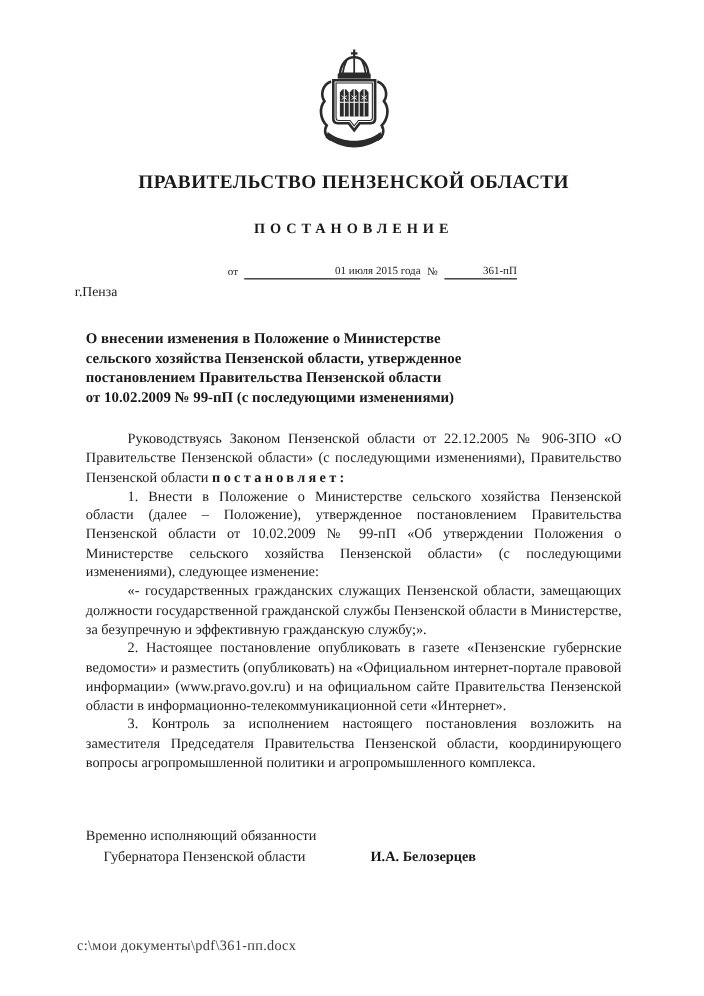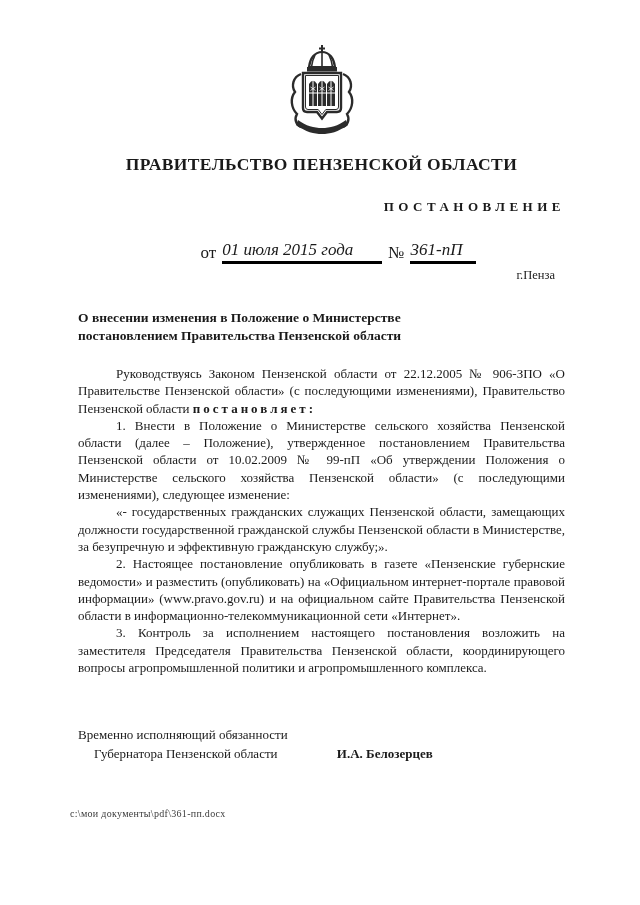--- a/index.html
+++ b/index.html
@@ -16,46 +16,45 @@
   .emblem{display:block;width:76px;margin:0 auto;}
   .org-name{
     margin:14px 0 0 0;
     text-align:center;
     font-size:17.5px;
     font-weight:bold;
     letter-spacing:0.4px;
   }
   .doc-type{
     margin-top:24px;
-    text-align:right;
+    text-align:center;
     font-size:13px;
     font-weight:bold;
     letter-spacing:4.5px;
   }
   .date-row{
     margin-top:25px;
     display:flex;
     justify-content:center;
     align-items:flex-end;
-    font-size:17px;
+    font-size:10px;
     transform:translateX(14px);
   }
   .date-row .lbl{padding:0 6px 1px 6px;}
   .fill{
     display:inline-block;
-    text-align:left;
-    border-bottom:3px solid #000000;
+    text-align:right;
+    border-bottom:1px solid #000000;
     padding-bottom:1px;
-    font-style:italic;
   }
   .date-fill{width:160px;}
   .num-fill{width:66px;}
   .place{
     margin-top:4px;
-    text-align:right;
+    text-align:left;
     font-size:12.5px;
     transform:translateX(-10px);
   }
   .doc-title{
     margin-top:26px;
     font-size:13.5px;
     font-weight:bold;
     line-height:17.5px;
   }
   .body-text{
@@ -76,22 +75,22 @@
     margin-top:50px;
     font-size:13px;
     line-height:18px;
   }
   .sig-line2{margin-top:1px;}
   .sig-line2 .indent{margin-left:16px;}
   .sig-name{margin-left:56px;font-weight:bold;}
   .footer-path{
     position:absolute;
     left:70px;
-    top:808px;
-    font-size:10px;
+    top:852px;
+    font-size:13px;
     color:#3a3a3a;
     letter-spacing:0.3px;
   }
 </style>
 </head>
 <body>
 
 <div class="page">
 
   <div class="emblem">
@@ -128,21 +127,23 @@
     <span class="lbl">от</span>
     <span class="fill date-fill">01 июля 2015 года</span>
     <span class="lbl">№</span>
     <span class="fill num-fill">361-пП</span>
   </div>
 
   <div class="place">г.Пенза</div>
 
   <div class="doc-title">
     <div>О внесении изменения в Положение о Министерстве</div>
+    <div>сельского хозяйства Пензенской области, утвержденное</div>
     <div>постановлением Правительства Пензенской области</div>
+    <div>от 10.02.2009 № 99-пП (с последующими изменениями)</div>
   </div>
 
   <div class="body-text">
     <p><span>Руководствуясь Законом Пензенской области от 22.12.2005 № 906-ЗПО «О Правительстве Пензенской области» (с последующими изменениями), Правительство Пензенской области </span><span class="bold-spaced">постановляет:</span></p>
     <p>1. Внести в Положение о Министерстве сельского хозяйства Пензенской области (далее – Положение), утвержденное постановлением Правительства Пензенской области от 10.02.2009 № 99-пП «Об утверждении Положения о Министерстве сельского хозяйства Пензенской области» (с последующими изменениями), следующее изменение:</p>
     <p>«- государственных гражданских служащих Пензенской области, замещающих должности государственной гражданской службы Пензенской области в Министерстве, за безупречную и эффективную гражданскую службу;».</p>
     <p>2. Настоящее постановление опубликовать в газете «Пензенские губернские ведомости» и разместить (опубликовать) на «Официальном интернет-портале правовой информации» (www.pravo.gov.ru) и на официальном сайте Правительства Пензенской области в информационно-телекоммуникационной сети «Интернет».</p>
     <p>3. Контроль за исполнением настоящего постановления возложить на заместителя Председателя Правительства Пензенской области, координирующего вопросы агропромышленной политики и агропромышленного комплекса.</p>
   </div>
 

